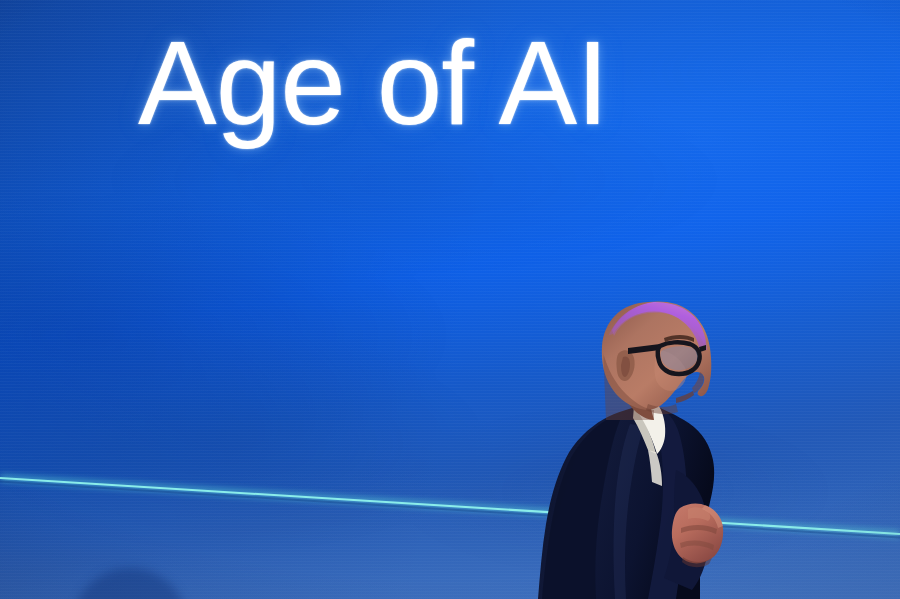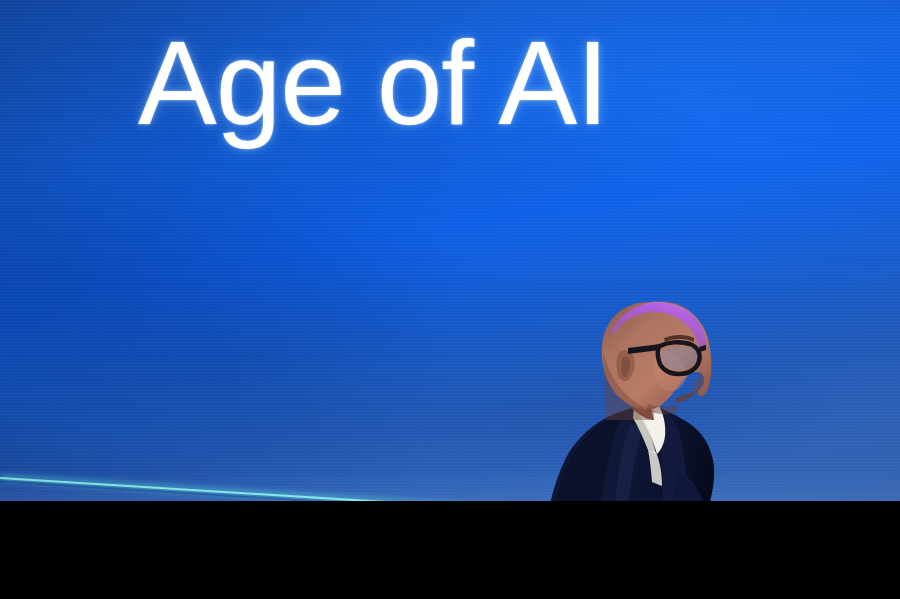--- a/index.html
+++ b/index.html
@@ -4,21 +4,21 @@
 <title>Age of AI keynote stage photo</title>
 <style>
   html, body {
     margin: 0;
     padding: 0;
     background: #000;
   }
   #stage {
     position: relative;
     width: 900px;
-    height: 501px;
+    height: 599px;
     overflow: hidden;
     font-family: "Liberation Sans", sans-serif;
     background: #d946ef;
   }
 
   
   .bg-base {
     position: absolute;
     inset: 0;
     background:

